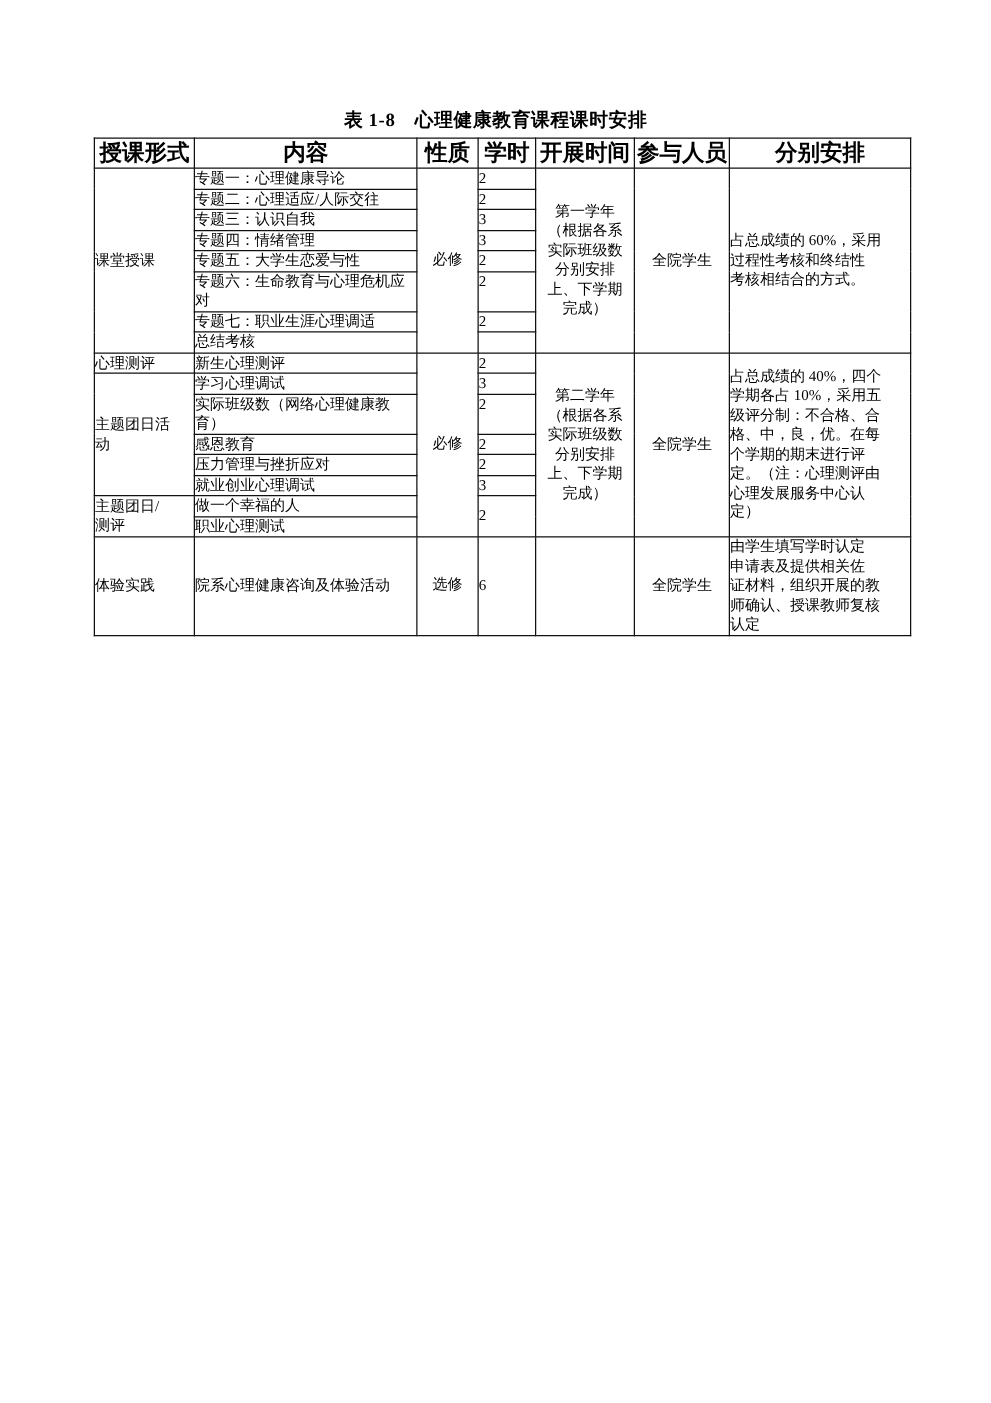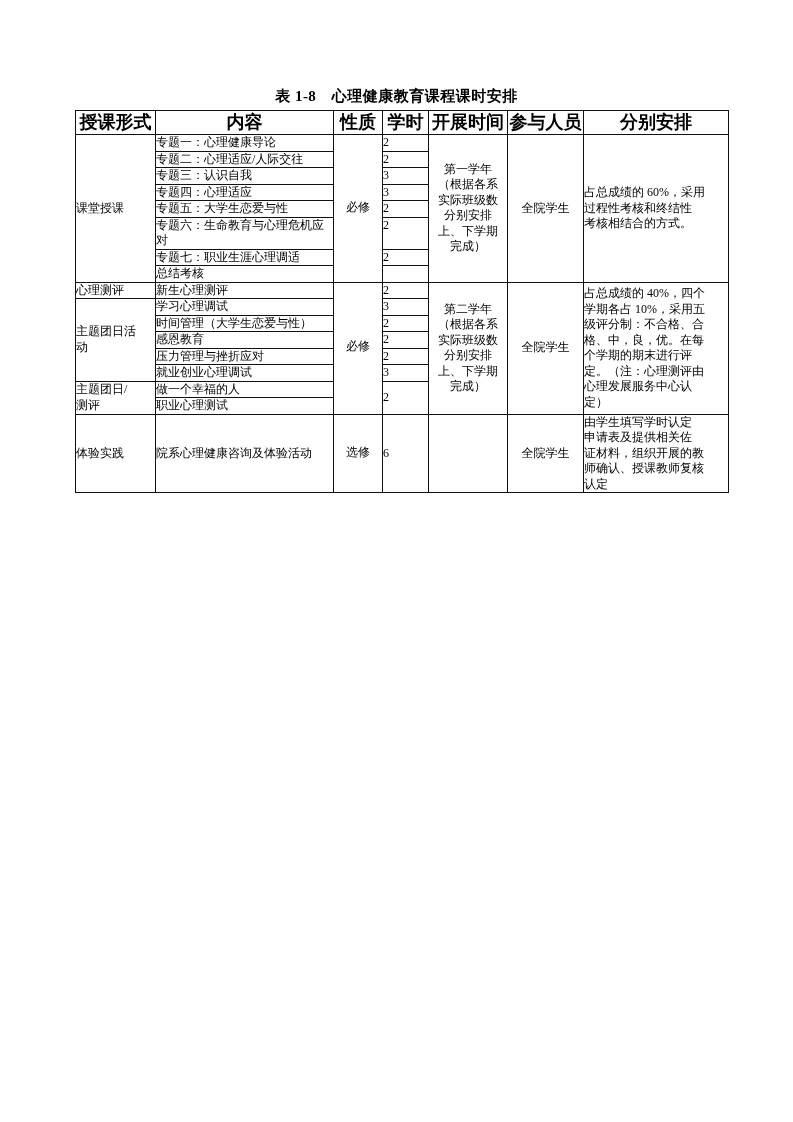--- a/index.html
+++ b/index.html
@@ -118,21 +118,21 @@
     </tr>
     <tr class="r">
       <td class="c-content">专题二：心理适应/人际交往</td>
       <td class="c-hours">2</td>
     </tr>
     <tr class="r">
       <td class="c-content">专题三：认识自我</td>
       <td class="c-hours">3</td>
     </tr>
     <tr class="r">
-      <td class="c-content">专题四：心理适应</td>
+      <td class="c-content">专题四：情绪管理</td>
       <td class="c-hours">3</td>
     </tr>
     <tr class="r">
       <td class="c-content">专题五：大学生恋爱与性</td>
       <td class="c-hours">2</td>
     </tr>
     <tr>
       <td class="c-content">专题六：生命教育与心理危机应
 对</td>
       <td class="c-hours">2</td>
@@ -167,21 +167,21 @@
 心理发展服务中心认
 定）</td>
     </tr>
     <tr class="r">
       <td class="c-form" rowspan="5">主题团日活
 动</td>
       <td class="c-content">学习心理调试</td>
       <td class="c-hours">3</td>
     </tr>
     <tr class="r">
-      <td class="c-content">时间管理（大学生恋爱与性）</td>
+      <td class="c-content">实际班级数（网络心理健康教育）</td>
       <td class="c-hours">2</td>
     </tr>
     <tr class="r">
       <td class="c-content">感恩教育</td>
       <td class="c-hours">2</td>
     </tr>
     <tr class="r">
       <td class="c-content">压力管理与挫折应对</td>
       <td class="c-hours">2</td>
     </tr>

